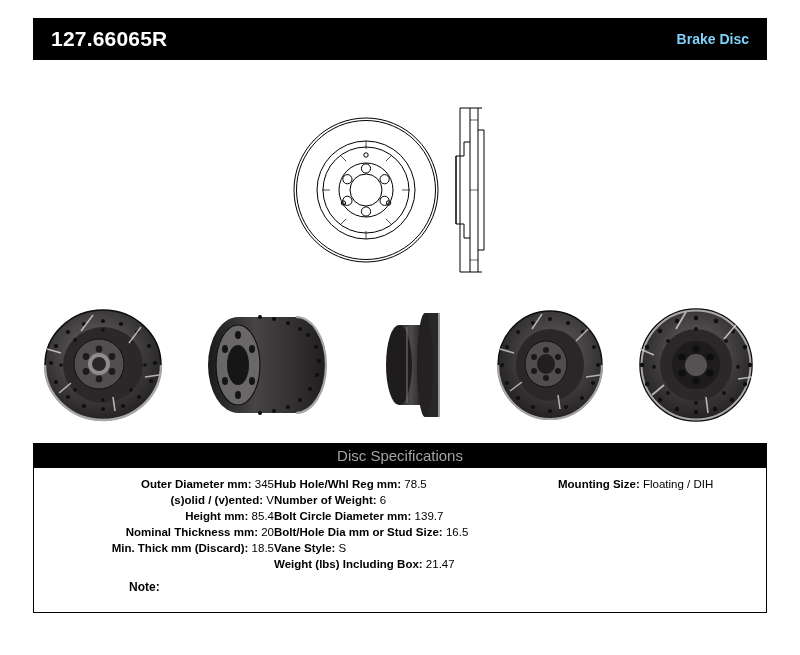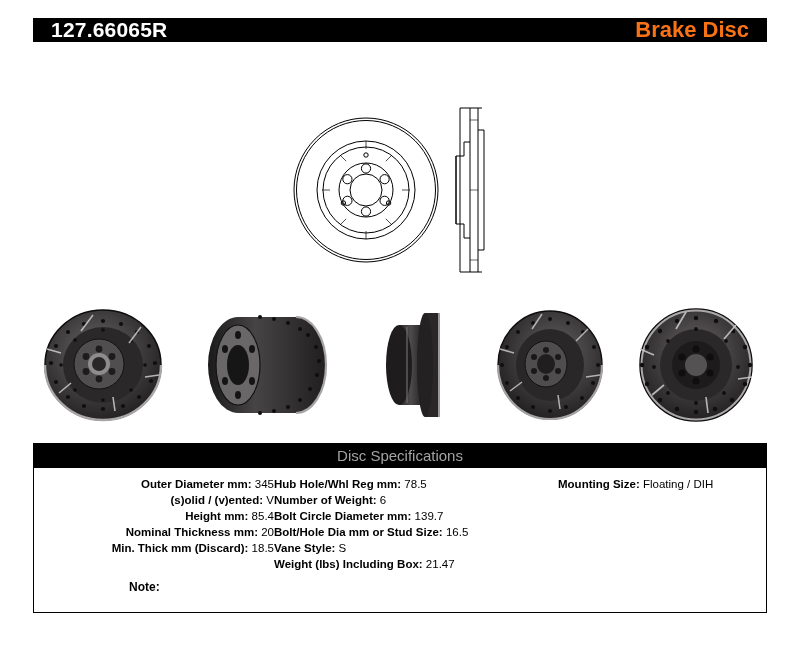--- a/index.html
+++ b/index.html
@@ -17,36 +17,36 @@
     height: 655px;
     background: #ffffff;
   }
 
   
   .header {
     position: absolute;
     left: 33px;
     top: 18px;
     width: 734px;
-    height: 24px;
+    height: 42px;
     background: #000000;
     display: flex;
     align-items: center;
     justify-content: space-between;
     padding: 0 18px;
   }
   .header .part-no {
     color: #ffffff;
     font-size: 21px;
     font-weight: bold;
     letter-spacing: 0.2px;
   }
   .header .doc-type {
-    color: #f97316;
-    font-size: 22px;
+    color: #7dd3fc;
+    font-size: 14px;
     font-weight: bold;
   }
 
   
   .top-illus {
     position: absolute;
     left: 280px;
     top: 100px;
     width: 260px;
     height: 180px;

